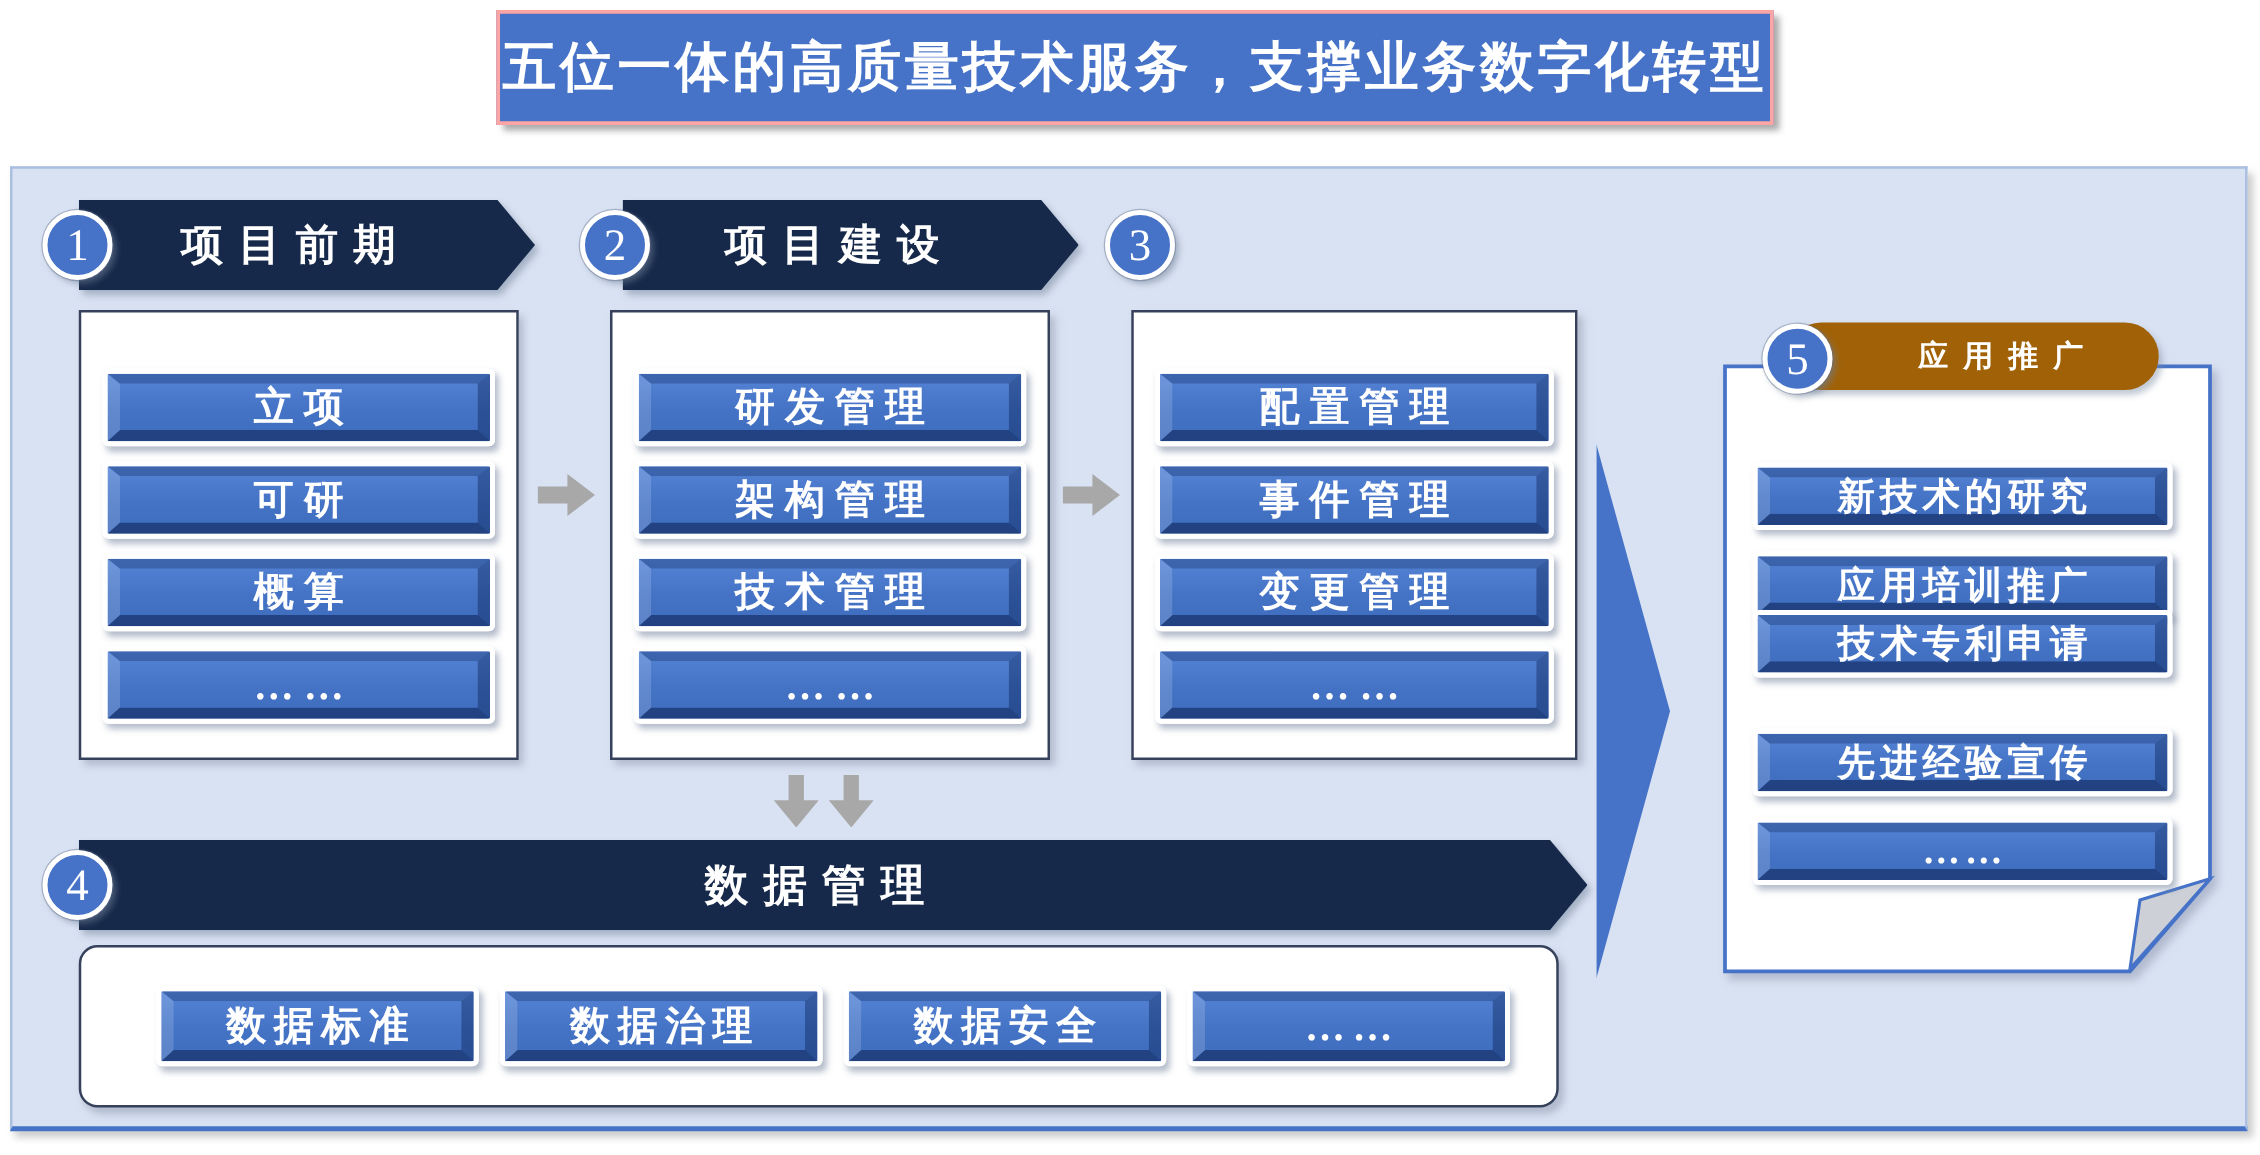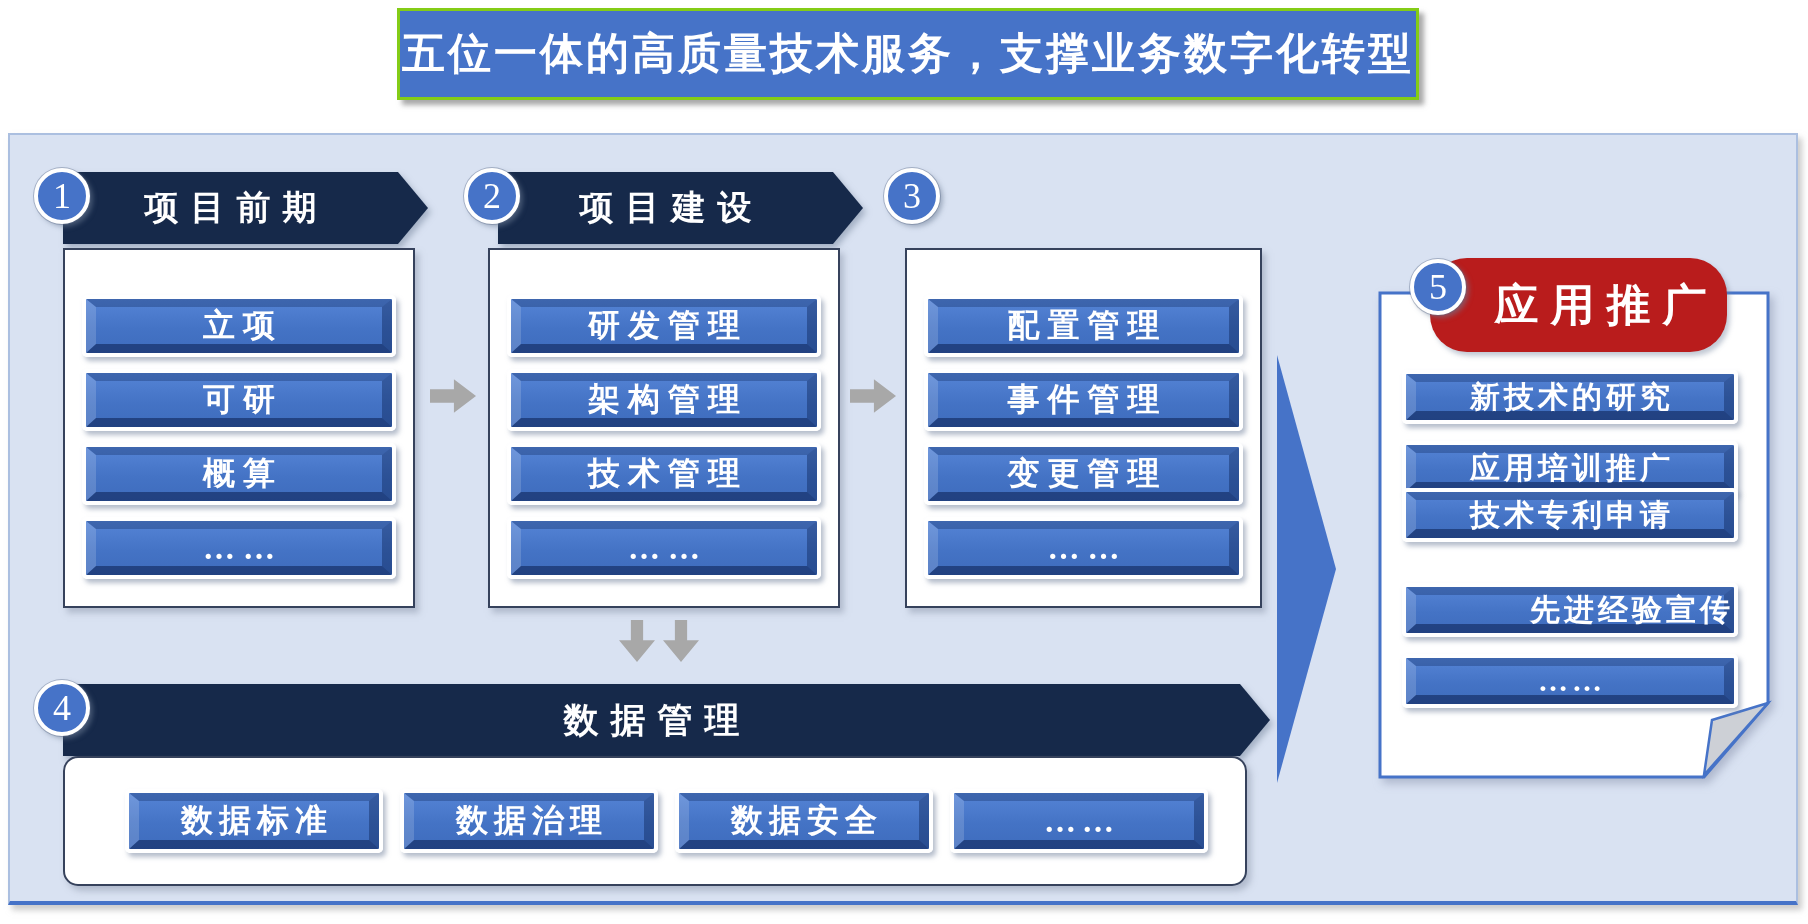--- a/index.html
+++ b/index.html
@@ -5,41 +5,41 @@
   * { margin:0; padding:0; box-sizing:border-box; }
   html,body { background:#fff; }
   #page {
     position:relative; width:1808px; height:924px; overflow:hidden;
     background:#fff;
     font-family:"Liberation Serif","DejaVu Serif",serif;
   }
   
   .title-banner {
     position:absolute; left:397px; top:8px; width:1022px; height:92px;
-    background:#4673C8; border:3px solid #84cc16;
+    background:#4673C8; border:3px solid #fca5a5;
     box-shadow:5px 5px 5px rgba(140,140,140,.75);
     display:flex; align-items:center; justify-content:center;
     color:#fff; font-size:43px; font-weight:bold; letter-spacing:3px;
   }
   
   .main-panel {
     position:absolute; left:8px; top:133px; width:1790px; height:772px;
     background:#D9E2F2;
     border:2px solid #ABBFE0; border-bottom:4px solid #4673C8;
     box-shadow:4px 5px 6px rgba(160,160,160,.55);
   }
   
   .stage-banner {
     position:absolute; height:72px; background:#16294A;
     clip-path:polygon(0 0, calc(100% - 30px) 0, 100% 50%, calc(100% - 30px) 100%, 0 100%);
     display:flex; align-items:center; justify-content:center;
     padding-right:30px; color:#fff; font-size:34px; font-weight:bold;
     letter-spacing:12px; text-indent:12px;
   }
-  .banner-shadow { filter:drop-shadow(3px 4px 3px rgba(110,125,150,.5)); position:absolute;margin-top:12px; }
+  .banner-shadow { filter:drop-shadow(3px 4px 3px rgba(110,125,150,.5)); position:absolute; }
   
   .stage-num {
     position:absolute; width:56px; height:56px; border-radius:50%;
     background:#4673C8; border:4px solid #fff;
     box-shadow:0 0 0 1px rgba(90,105,135,.4), 3px 3px 5px rgba(110,125,150,.55);
     display:flex; align-items:center; justify-content:center;
     color:#fff; font-size:36px; z-index:3;
   }
   
   .stage-box {
@@ -74,25 +74,25 @@
     clip-path:polygon(33% 0, 67% 0, 67% 48%, 100% 48%, 50% 100%, 0 48%, 33% 48%);
   }
   
   .big-arrow {
     position:absolute; left:1277px; top:355px; width:59px; height:428px;
     background:#4673C8; clip-path:polygon(0 0, 100% 50%, 0 100%);
   }
   
   .p5-svg { position:absolute; left:1378px; top:291px; filter:drop-shadow(4px 5px 4px rgba(140,150,175,.55)); }
   .p5-pill {
-    position:absolute; left:1430px; top:258px; width:297px; height:94px;
-    background:#b91c1c; border-radius:37px;
+    position:absolute; left:1430px; top:258px; width:297px; height:54px;
+    background:#a16207; border-radius:37px;
     box-shadow:3px 4px 5px rgba(120,135,160,.45);
     display:flex; align-items:center; justify-content:center;
-    padding-left:44px; color:#fff; font-size:44px; font-weight:bold;
+    padding-left:44px; color:#fff; font-size:24px; font-weight:bold;
     letter-spacing:12px; text-indent:12px; z-index:2;
   }
 </style>
 </head>
 <body>
 
 <div id="page">
 
   <div class="title-banner">
     <span>五位一体的高质量技术服务，支撑业务数字化转型</span>
@@ -208,20 +208,20 @@
   </div>
   <div class="btn p5-btn" style="top:370px;">
       <span>新技术的研究</span>
     </div>
   <div class="btn p5-btn" style="top:441px;">
       <span>应用培训推广</span>
     </div>
   <div class="btn p5-btn" style="top:488px;">
       <span>技术专利申请</span>
     </div>
-  <div class="btn p5-btn" style="top:583px;justify-content:flex-end;">
+  <div class="btn p5-btn" style="top:583px;">
       <span>先进经验宣传</span>
     </div>
   <div class="btn p5-btn" style="top:654px;">
       <span>……</span>
     </div>
 
 </div>
 
 </body></html>

